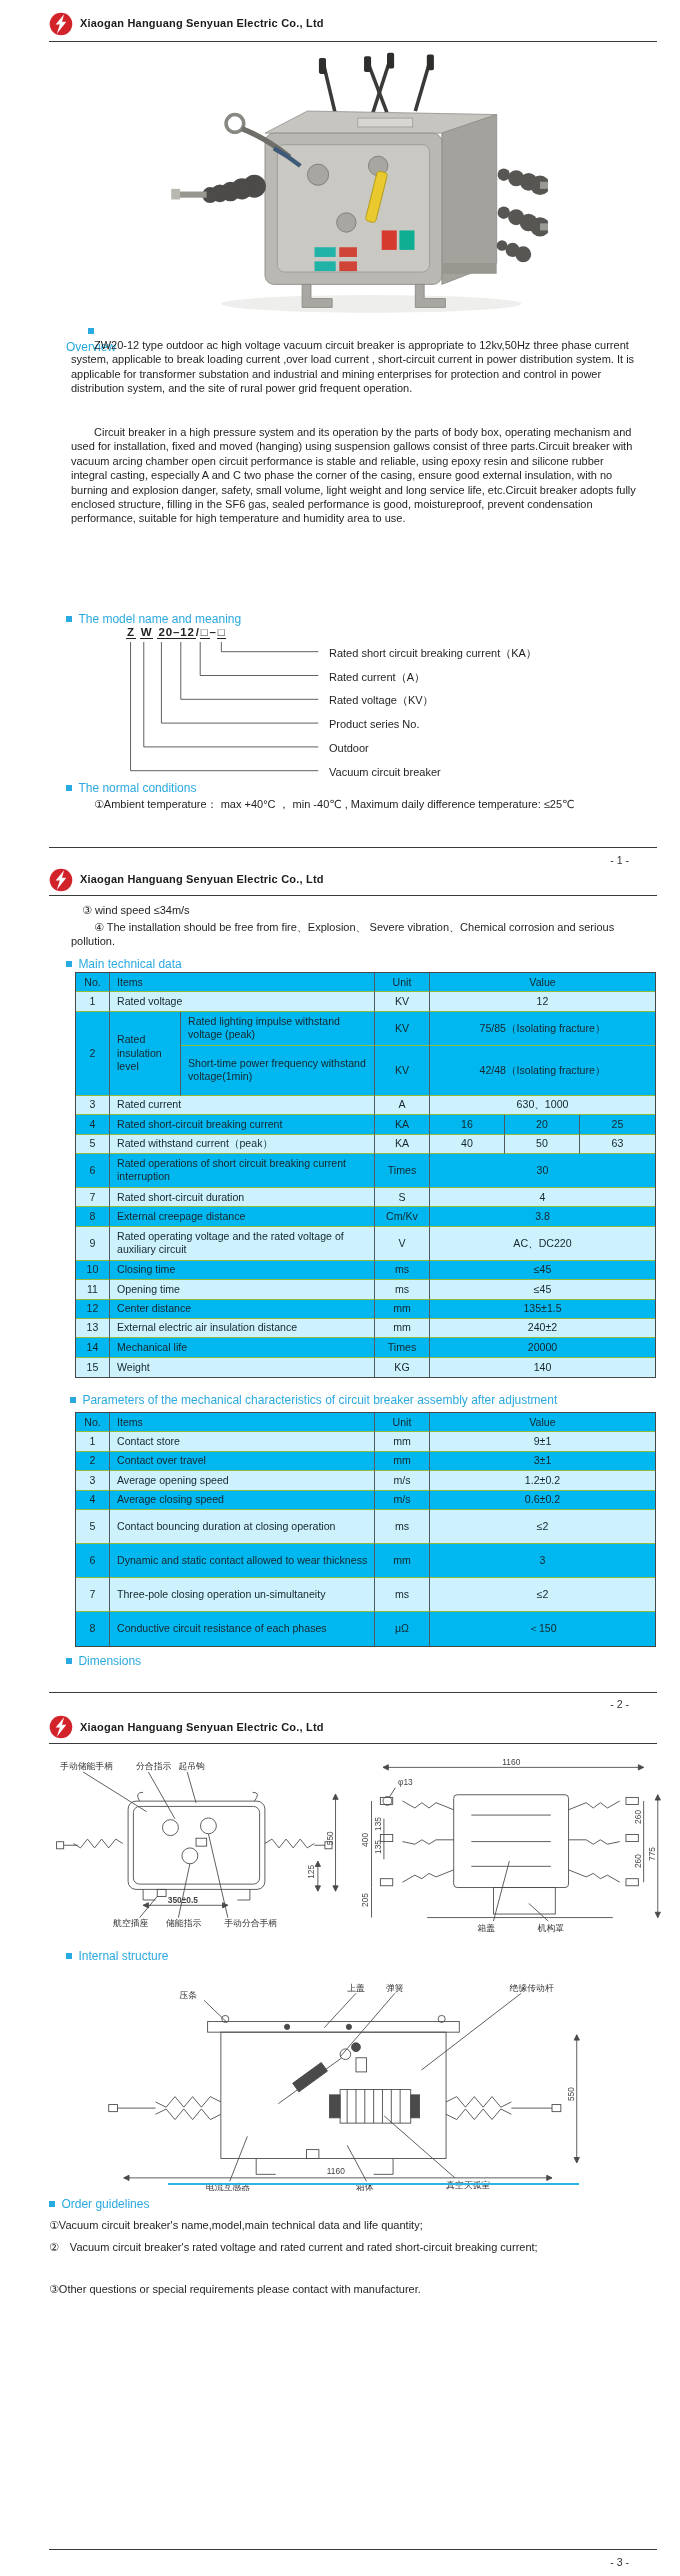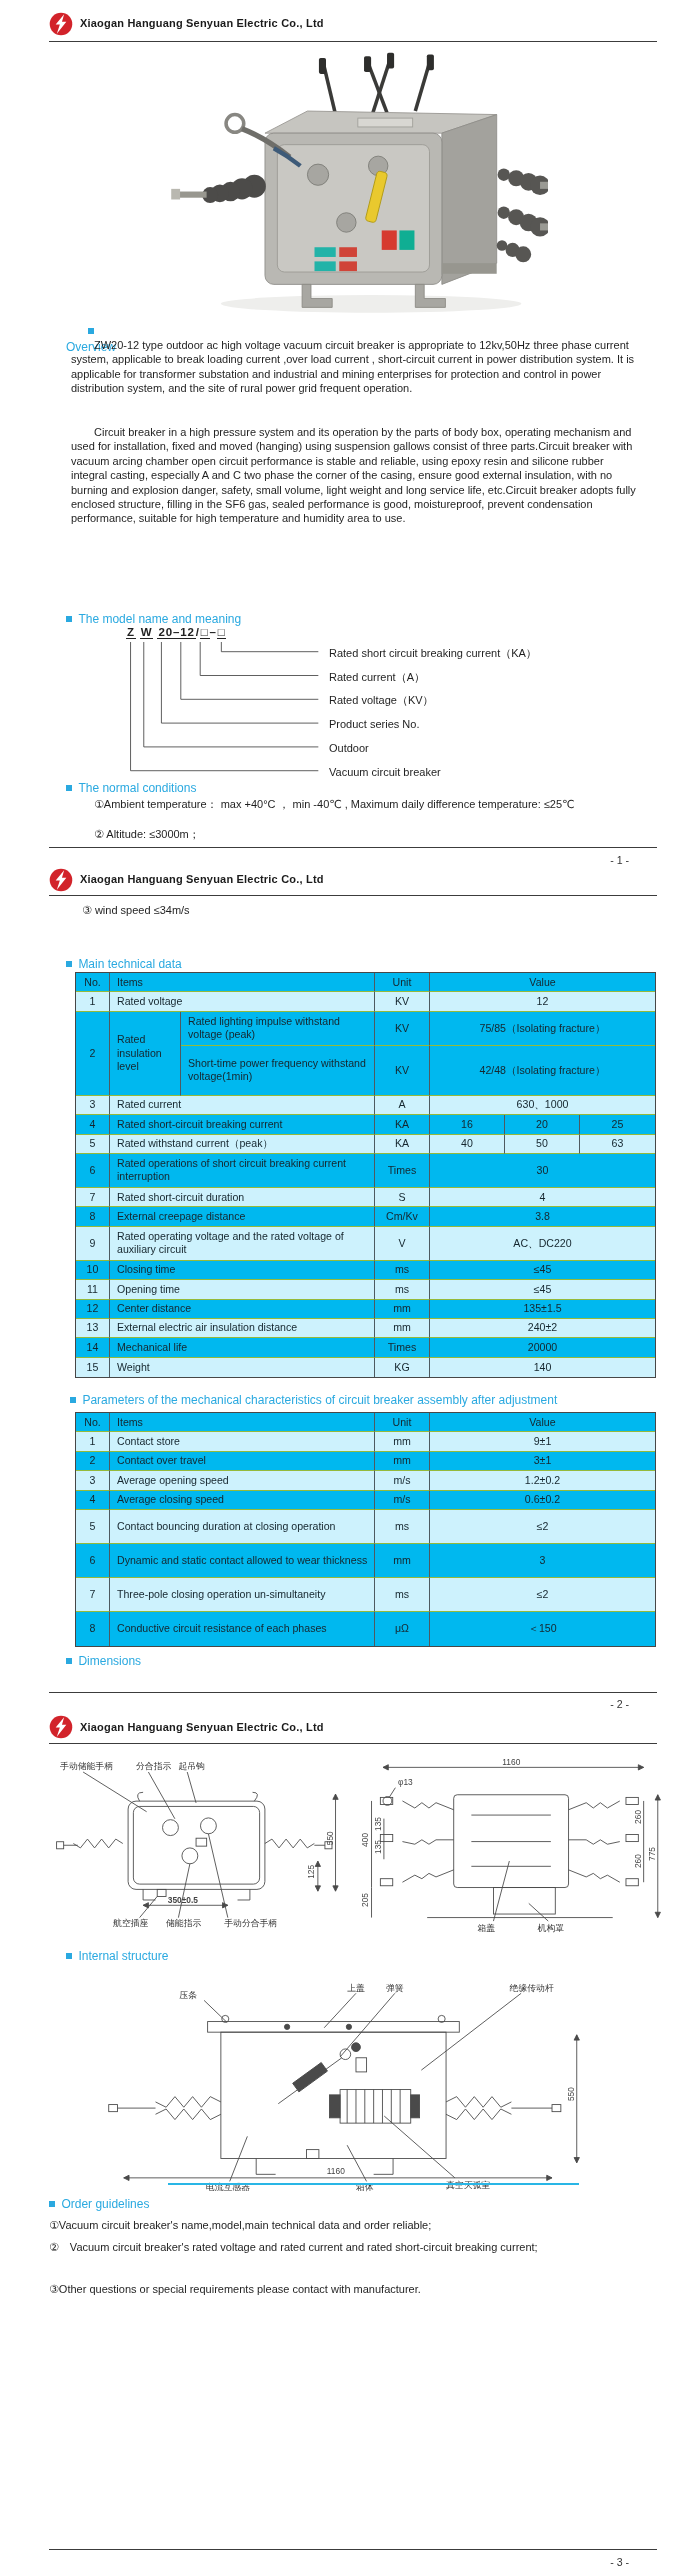--- a/index.html
+++ b/index.html
@@ -154,35 +154,35 @@
   <div class="abs model-label" style="left:329px;top:688px;">Rated voltage（KV）</div>
   <div class="abs model-label" style="left:329px;top:712px;">Product series No.</div>
   <div class="abs model-label" style="left:329px;top:736px;">Outdoor</div>
   <div class="abs model-label" style="left:329px;top:760px;">Vacuum circuit breaker</div>
 
   <div class="abs sec-h" style="left:66px;top:781px;">
     <span class="sq"></span>
     <span>The normal conditions</span>
   </div>
   <div class="abs body-text ind" style="left:71px;top:797px;width:570px;">①Ambient temperature：  max +40°C ， min -40℃ , Maximum daily difference temperature: ≤25℃</div>
-  <div class="abs body-text" style="left:94px;top:827px;width:530px;">②  Altitude: ≤3000m；</div>
 
   <div class="abs frule" style="top:847px;"></div>
   <div class="abs pg-num" style="top:854px;">- 1 -</div>
 
   <div class="abs" style="left:49px;top:868px;width:24px;height:24px;">
     <svg width="24" height="24" viewBox="0 0 27 27">
       <circle cx="13.5" cy="13.5" r="12.7" fill="#d2232a"></circle>
       <polygon points="17,2.5 7.5,14 12.2,14 8.8,24.5 19.5,11 14.6,11" fill="#ffffff"></polygon>
     </svg>
   </div>
   <div class="abs company" style="left:80px;top:873px;">Xiaogan Hanguang Senyuan Electric Co., Ltd</div>
   <div class="abs hrule" style="top:895px;"></div>
 
   <div class="abs body-text" style="left:82px;top:903px;width:530px;">③  wind speed ≤34m/s</div>
+  <div class="abs body-text ind" style="left:71px;top:920px;width:570px;">④  The installation should be free from fire、Explosion、 Severe vibration、Chemical corrosion and serious pollution.</div>
 
   <div class="abs sec-h" style="left:66px;top:957px;">
     <span class="sq"></span>
     <span>Main technical data</span>
   </div>
 
   <table class="dt abs" style="left:75px;top:972px;width:579px;">
     <colgroup>
         <col style="width:34px">
         <col style="width:71px">
@@ -561,21 +561,21 @@
       <text x="420" y="244">真空灭弧室</text>
     </svg>
   </div>
 
   <div class="abs cyanline" style="left:168px;top:2183px;width:411px;"></div>
 
   <div class="abs sec-h" style="left:49px;top:2197px;text-align:center;">
     <span class="sq"></span>
     <span>Order guidelines</span>
   </div>
-  <div class="abs order-text" style="left:49px;top:2216px;width:601px;">①Vacuum circuit breaker's name,model,main technical data and order reliable;</div>
+  <div class="abs order-text" style="left:49px;top:2216px;width:601px;">①Vacuum circuit breaker's name,model,main technical data and life quantity;</div>
   <div class="abs order-text" style="left:49px;top:2238px;width:601px;">②　Vacuum circuit breaker's rated voltage and rated current and rated short-circuit breaking current;</div>
   <div class="abs order-text" style="left:49px;top:2280px;width:601px;">③Other questions or special requirements please contact with manufacturer.</div>
 
   <div class="abs frule" style="top:2549px;"></div>
   <div class="abs pg-num" style="top:2556px;">- 3 -</div>
 
 </div>
 
 
 </body></html>

